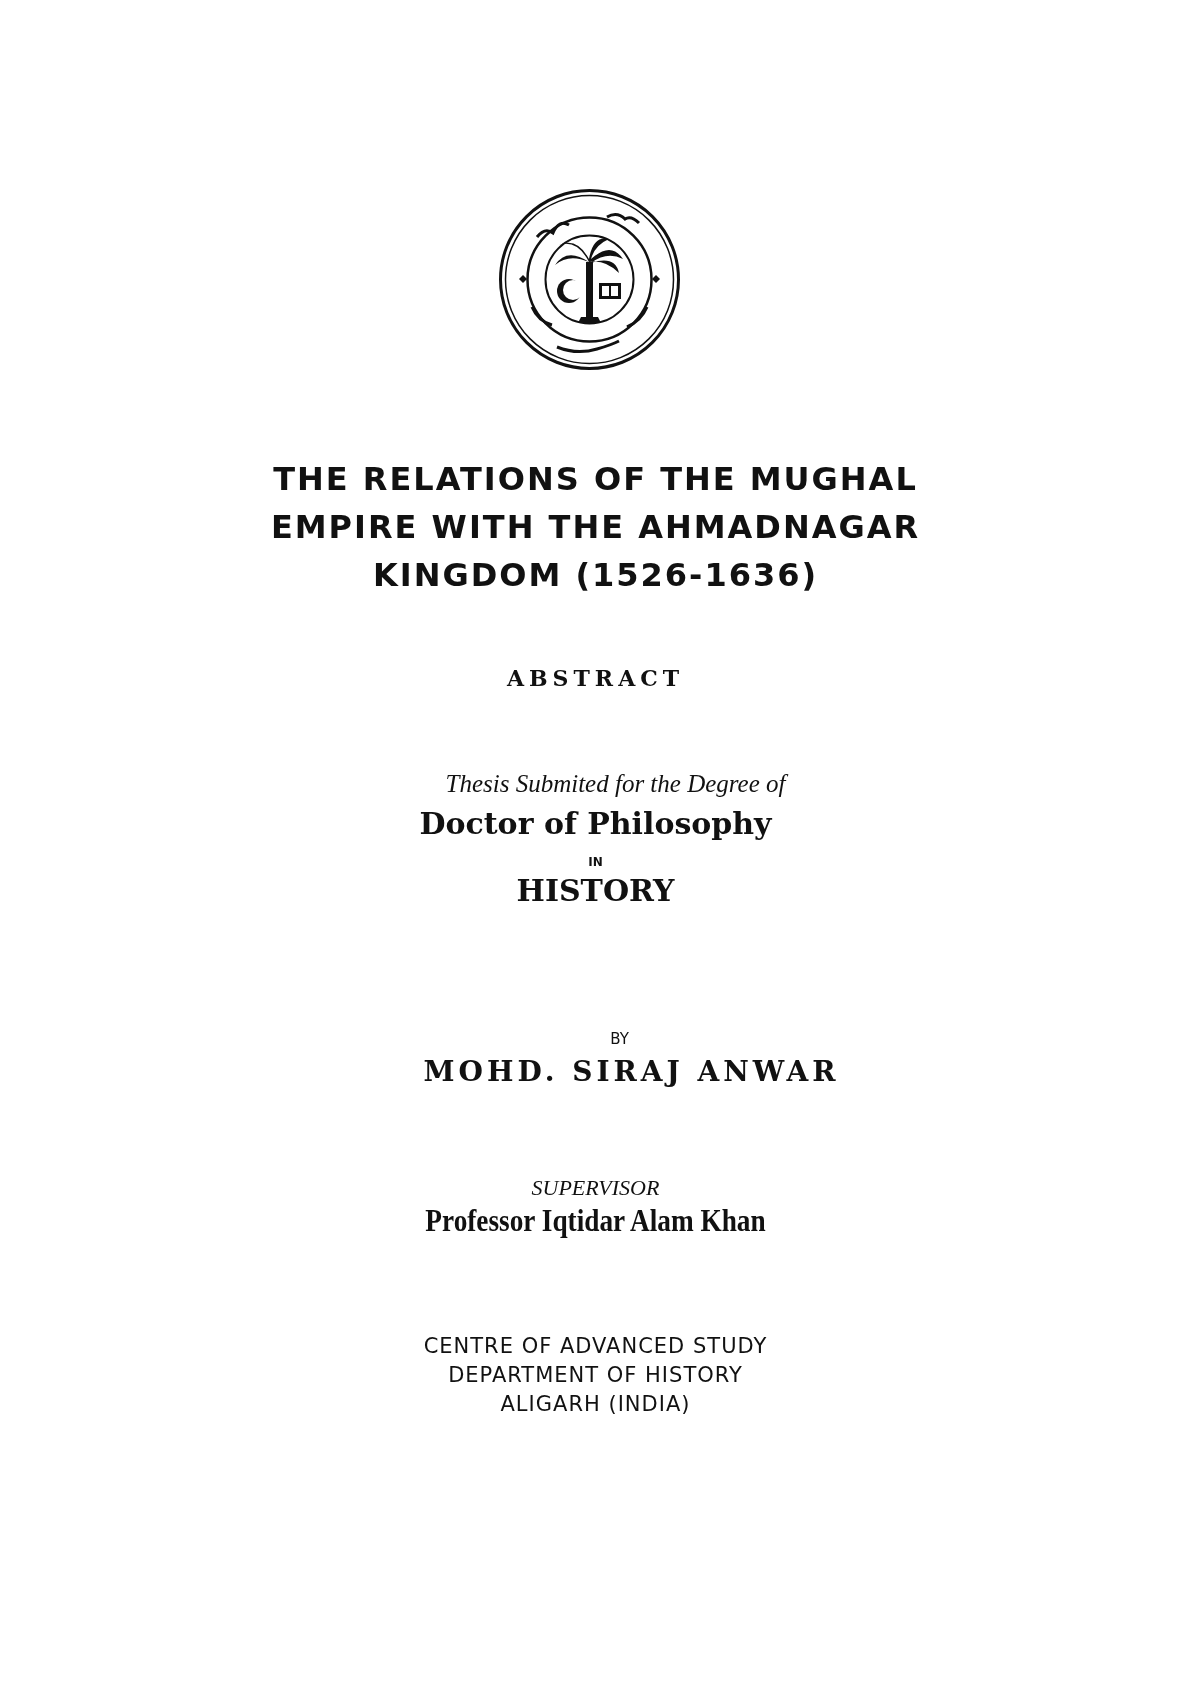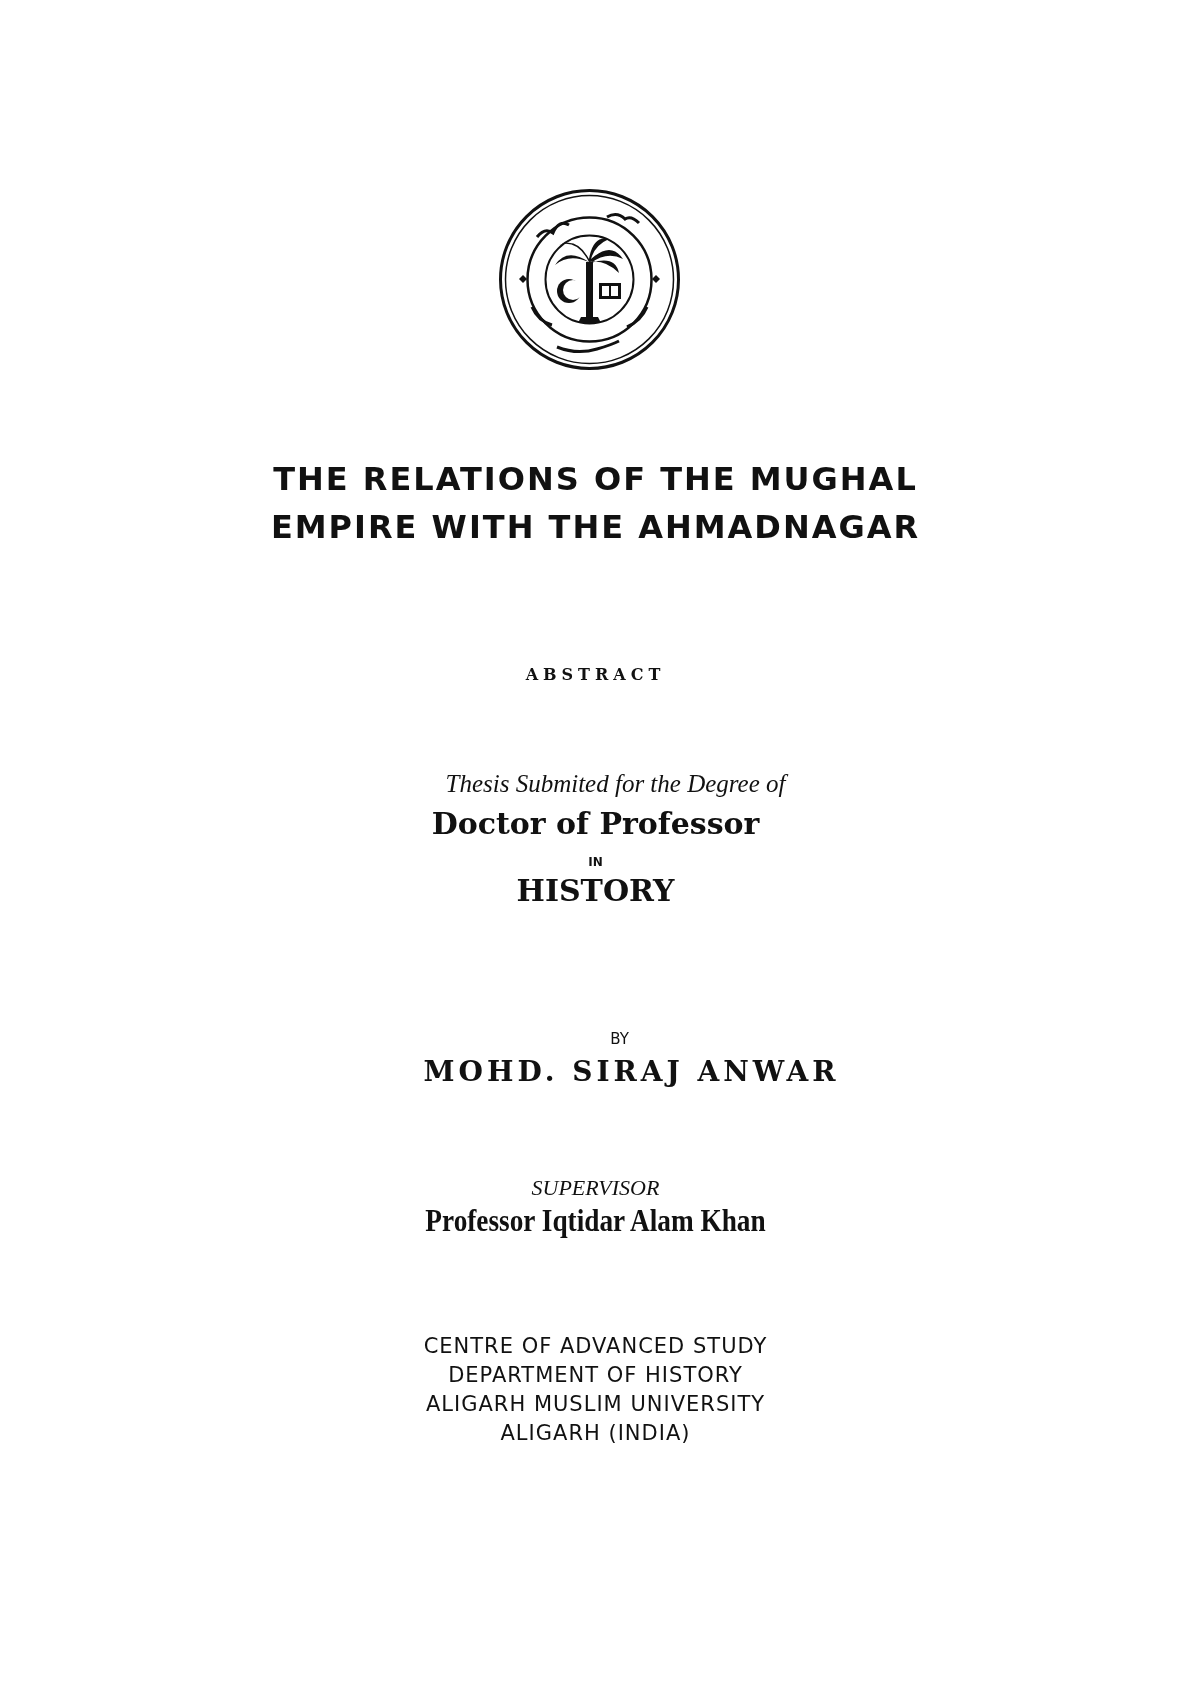--- a/index.html
+++ b/index.html
@@ -1,21 +1,21 @@
 <!DOCTYPE html>
 <html><head>
   <meta charset="utf-8">
   <style>
     html, body { margin: 0; padding: 0; background: #ffffff; }
     body { width: 1191px; height: 1684px; position: relative; overflow: hidden; color: #111; }
     .abs { position: absolute; left: 0; width: 1191px; text-align: center; }
     .seal { position: absolute; left: 497px; top: 187px; width: 185px; height: 185px; }
     .title { top: 455px; font-family: "DejaVu Sans", sans-serif; font-weight: bold; font-size: 32px; line-height: 48px; letter-spacing: 2px; }
     .title div { white-space: nowrap; }
-    .abstract { top: 665px; font-family: "DejaVu Serif", serif; font-weight: bold; font-size: 16px; letter-spacing: 5px; }
+    .abstract { top: 665px; font-family: "DejaVu Serif", serif; font-weight: bold; font-size: 22px; letter-spacing: 5px; }
     .submitted { top: 770px; font-family: "Liberation Serif", serif; font-size: 25px; font-style: italic; margin-left: 20px; }
     .degree { top: 806px; font-family: "DejaVu Serif", serif; font-weight: bold; font-size: 30px; }
     .in { top: 855px; font-family: "DejaVu Sans", sans-serif; font-weight: bold; font-size: 12px; }
     .subject { top: 873px; font-family: "DejaVu Serif", serif; font-weight: bold; font-size: 30px; }
     .by { top: 1030px; font-family: "DejaVu Sans", sans-serif; font-size: 15px; padding-left: 24px; }
     .author { top: 1055px; font-family: "DejaVu Serif", serif; font-weight: bold; font-size: 28px; letter-spacing: 4px; margin-left: 36px; }
     .sup-label { top: 1175px; font-family: "Liberation Serif", serif; font-style: italic; font-size: 22px; }
     .sup-name { top: 1203px; font-family: "Liberation Serif", serif; font-weight: bold; font-size: 31px; transform: scaleX(0.88); }
     .inst { top: 1332px; font-family: "DejaVu Sans", sans-serif; font-size: 21px; line-height: 29px; letter-spacing: 1px; }
     .year { font-style: italic; font-weight: bold; font-size: 19px; letter-spacing: 0; }
@@ -49,33 +49,33 @@
 
     <rect x="102" y="96" width="22" height="16" fill="#111"></rect>
     <rect x="105" y="99" width="7" height="10" fill="#fff"></rect>
     <rect x="114" y="99" width="7" height="10" fill="#fff"></rect>
   </svg>
 </div>
 
 <div class="abs title">
   <div>THE RELATIONS OF THE MUGHAL</div>
   <div>EMPIRE WITH THE AHMADNAGAR</div>
+  <div>KINGDOM (1526-1636)</div>
 </div>
 
 <div class="abs abstract">ABSTRACT</div>
 
 <div class="abs submitted">Thesis Submited for the Degree of</div>
-<div class="abs degree">Doctor of Professor</div>
+<div class="abs degree">Doctor of Philosophy</div>
 <div class="abs in">IN</div>
 <div class="abs subject">HISTORY</div>
 
 <div class="abs by">BY</div>
 <div class="abs author">MOHD. SIRAJ ANWAR</div>
 
 <div class="abs sup-label">SUPERVISOR</div>
 <div class="abs sup-name">Professor Iqtidar Alam Khan</div>
 
 <div class="abs inst">
   <div>CENTRE OF ADVANCED STUDY</div>
   <div>DEPARTMENT OF HISTORY</div>
-  <div>ALIGARH MUSLIM UNIVERSITY</div>
   <div>ALIGARH (INDIA)</div>
 </div>
 
 </body></html>

